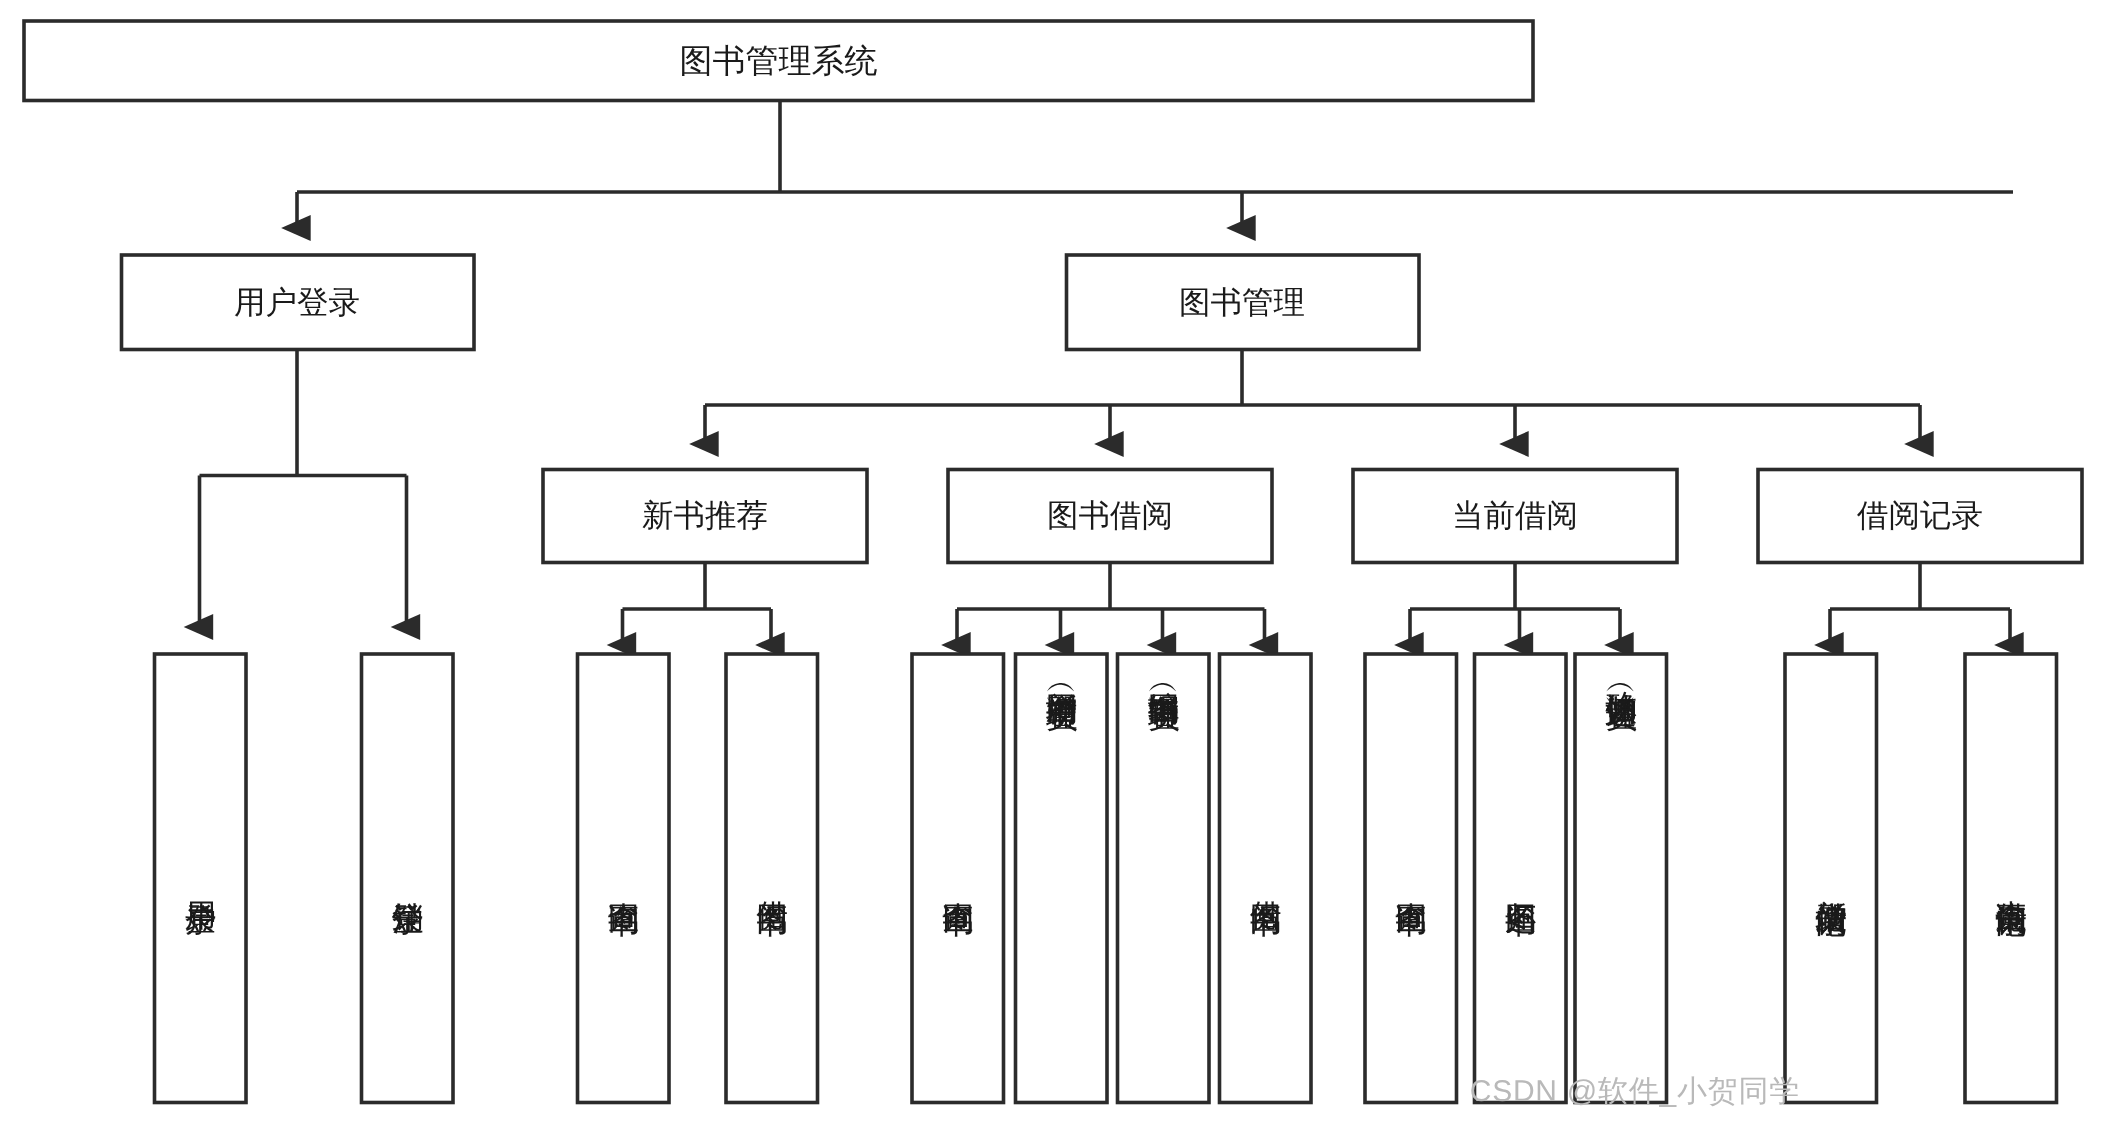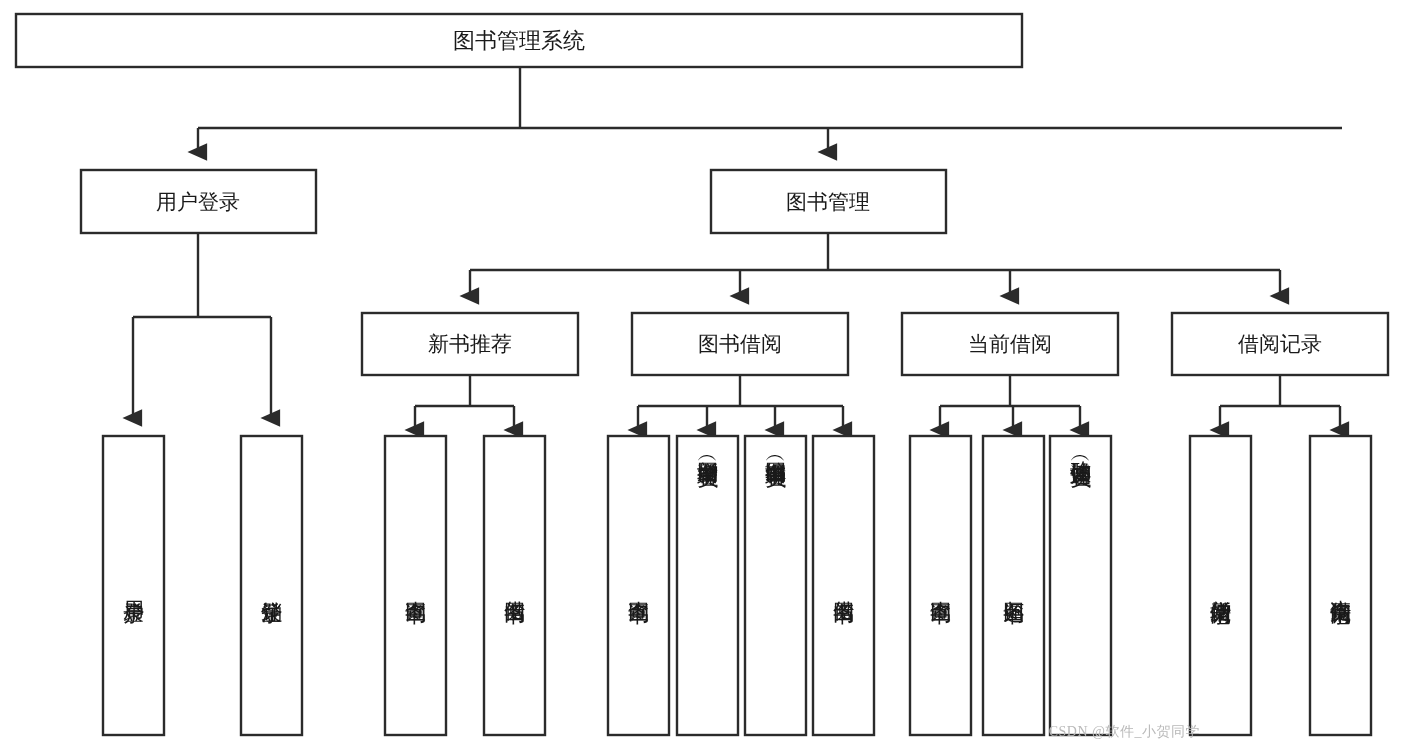--- a/index.html
+++ b/index.html
@@ -64,22 +64,22 @@
     font-size: 21px;
     line-height: 1.08;
     color: #1a1a1a;
     letter-spacing: 1px;
     white-space: nowrap;
   }
   .watermark {
     position: absolute;
     right: 14px;
     bottom: 6px;
-    font-family: Liberation Serif, serif;
-    font-size: 14px;
+    font-family: Liberation Sans, sans-serif;
+    font-size: 20px;
     color: #b9b9b9;
     letter-spacing: 0.5px;
     user-select: none;
   }
 </style>
 </head>
 <body>
 
 <div id="diagram-root">
 

